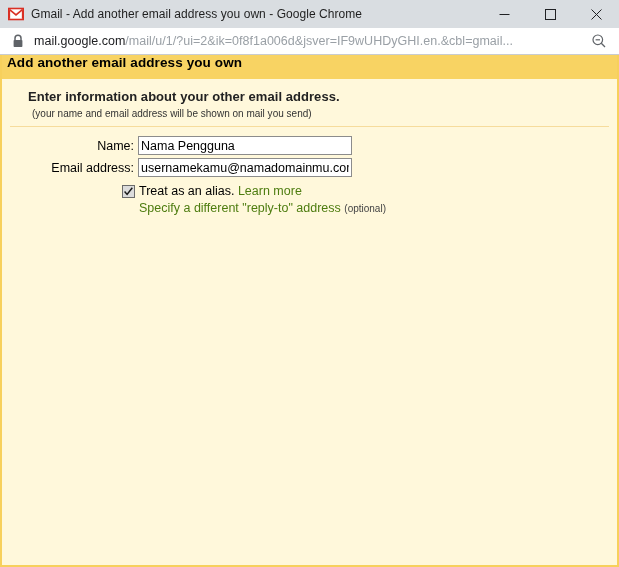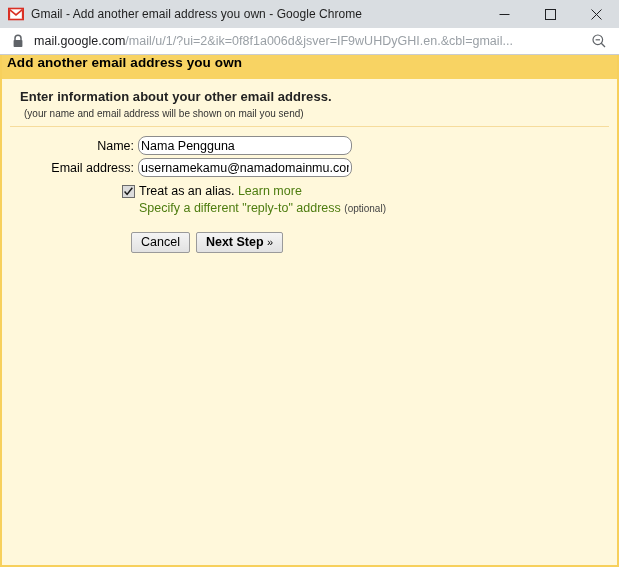--- a/index.html
+++ b/index.html
@@ -135,21 +135,21 @@
   .page-header h1 {
     margin: 0;
     font-size: 13.5px;
     font-weight: bold;
     color: #000000;
     letter-spacing: 0.1px;
     font-family: "Liberation Sans", sans-serif;
   }
 
   .intro {
-    padding: 10px 0 0 18px;
+    padding: 10px 0 0 26px;
   }
   .intro-title {
     font-size: 13px;
     font-weight: bold;
     color: #222222;
     margin: 0 0 2px 0;
     letter-spacing: 0.05px;
   }
   .intro-sub {
     font-size: 10px;
@@ -186,21 +186,21 @@
     width: 214px;
     height: 19px;
     box-sizing: border-box;
     border: 1px solid #8c8c8c;
     background: #ffffff;
     font-size: 12.5px;
     font-family: "Liberation Sans", sans-serif;
     color: #000000;
     padding: 0 2px;
     outline: none;
-    border-radius: 8px;
+    border-radius: 0;
   }
 
   .checkbox-row {
     display: flex;
     align-items: flex-start;
     margin-top: 6px;
     padding-left: 112px;
   }
   .cb {
     width: 13px;
@@ -337,20 +337,16 @@
           <span>Treat as an alias.</span>
           <a class="blue-link">Learn more</a>
         </div>
       </div>
 
       <div class="replyto-row">
         <a class="blue-link">Specify a different "reply-to" address</a>
         <span class="optional-note">(optional)</span>
       </div>
 
-      <div class="buttons-row">
-        <button class="btn">Cancel</button>
-        <button class="btn primary"><span>Next Step</span> <span class="chev">»</span></button>
-      </div>
 
     </div>
   </div>
 </div>
 
 </body></html>

